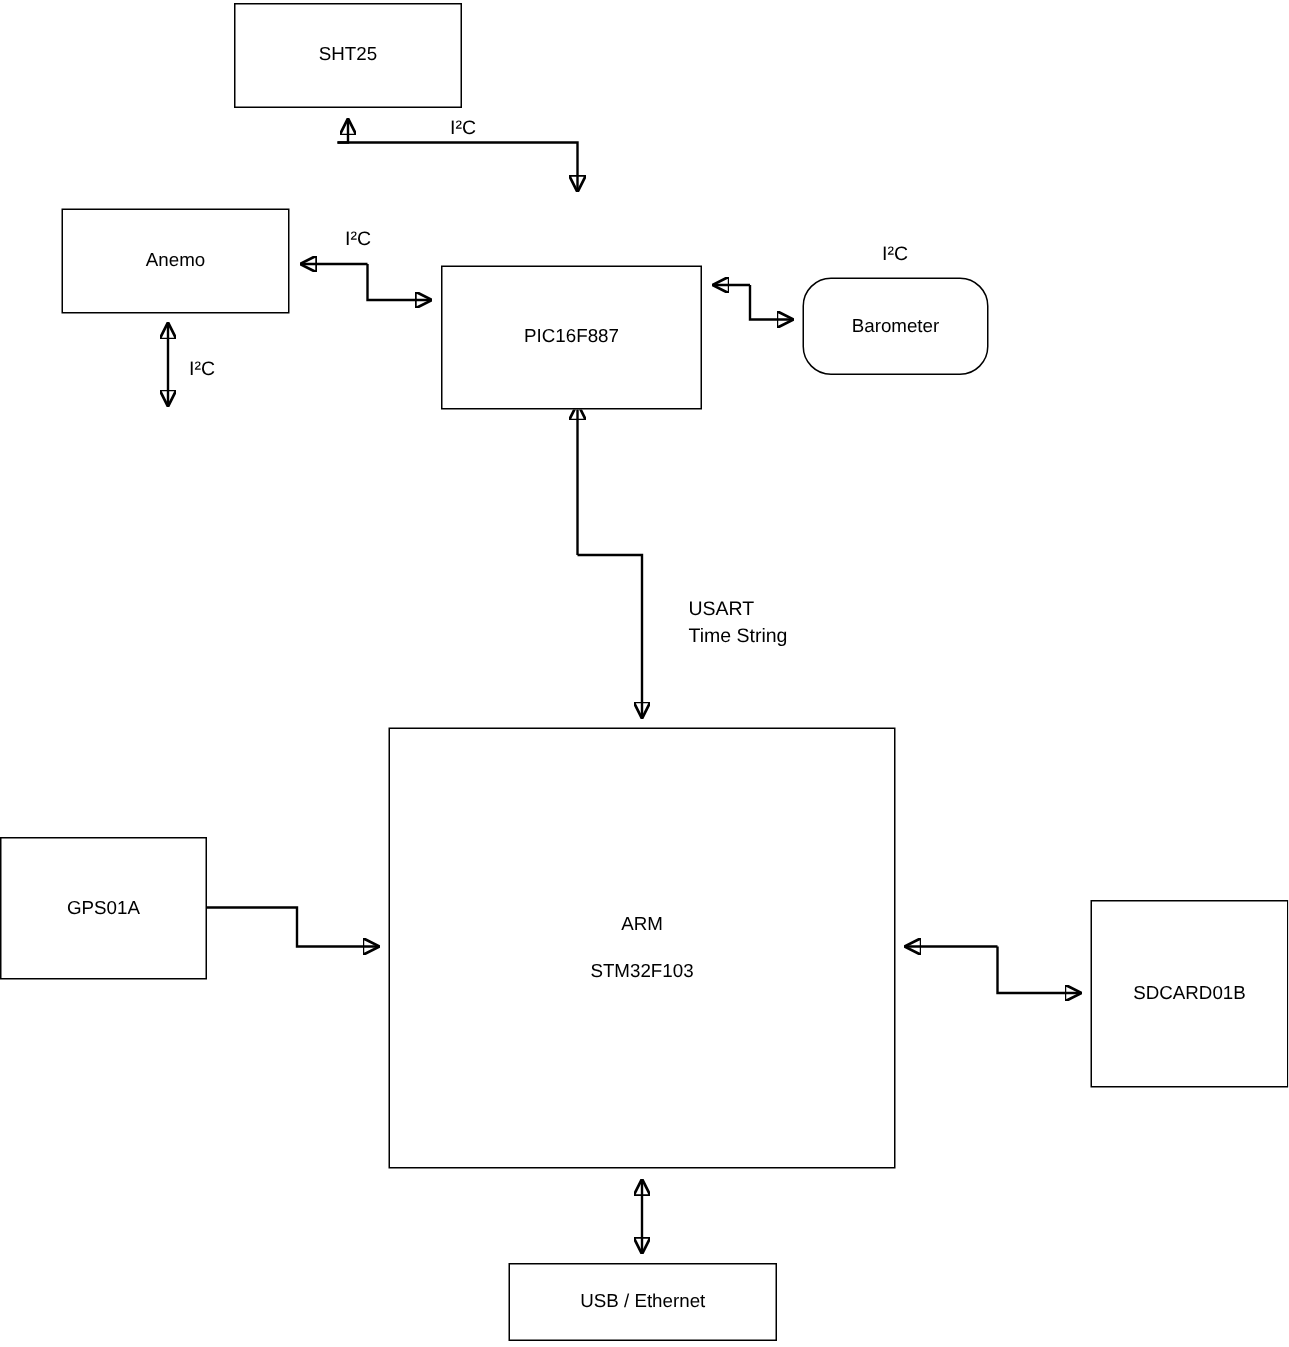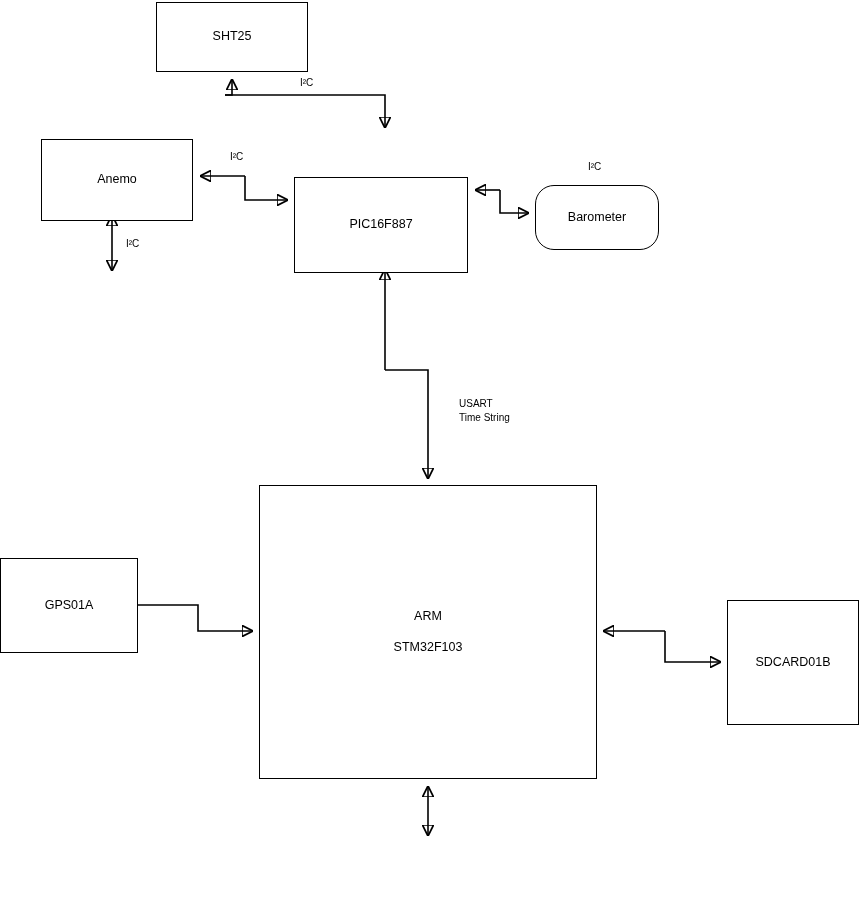--- a/index.html
+++ b/index.html
@@ -26,21 +26,21 @@
     justify-content: center;
     text-align: center;
     font-size: 12.5px;
     color: #000000;
     line-height: 1.25;
     z-index: 2;
   }
   .node .line { display: block; white-space: pre; }
   .edge-label {
     position: absolute;
-    font-size: 10px;
+    font-size: 13px;
     color: #000000;
     white-space: pre;
     line-height: 1.35;
     z-index: 3;
   }
   svg.wires {
     position: absolute;
     left: 0;
     top: 0;
     width: 859px;
@@ -86,21 +86,21 @@
     <path d="M 665 631 L 665 662 L 720 662" marker-end="url(#arrow)"></path>
 
     <path d="M 428 812 L 428 835" marker-end="url(#arrow)"></path>
     <path d="M 428 812 L 428 787" marker-end="url(#arrow)"></path>
   </svg>
 
   <div class="node" style="left:156px; top:2px; width:152px; height:70px;">
     <span class="line">SHT25</span>
   </div>
 
-  <div class="node" style="left:41px; top:139px; width:152px; height:82px;">
+  <div class="node" style="left:41px; top:139px; width:152px; height:70px;">
     <span class="line">Anemo</span>
   </div>
 
   <div class="node" style="left:294px; top:134px; width:174px; height:96px;margin-top:43px;">
     <span class="line">PIC16F887</span>
   </div>
 
   <div class="node" style="left:535px; top:185px; width:124px; height:65px;border-radius:19px;">
     <span class="line">Barometer</span>
   </div>
@@ -113,20 +113,23 @@
   </div>
 
   <div class="node" style="left:0px; top:558px; width:138px; height:95px;">
     <span class="line">GPS01A</span>
   </div>
 
   <div class="node" style="left:727px; top:600px; width:132px; height:125px;">
     <span class="line">SDCARD01B</span>
   </div>
 
+  <div class="node" style="left:339px; top:842px; width:179px; height:52px;">
+    <span class="line">USB / Ethernet</span>
+  </div>
 
   <div class="edge-label" style="left:300px; top:76px;">I²C</div>
   <div class="edge-label" style="left:230px; top:150px;">I²C</div>
   <div class="edge-label" style="left:588px; top:160px;">I²C</div>
   <div class="edge-label" style="left:126px; top:237px;">I²C</div>
   <div class="edge-label" style="left:459px; top:397px; white-space:pre-line;">USART
 Time String</div>
 
 </div>
 

